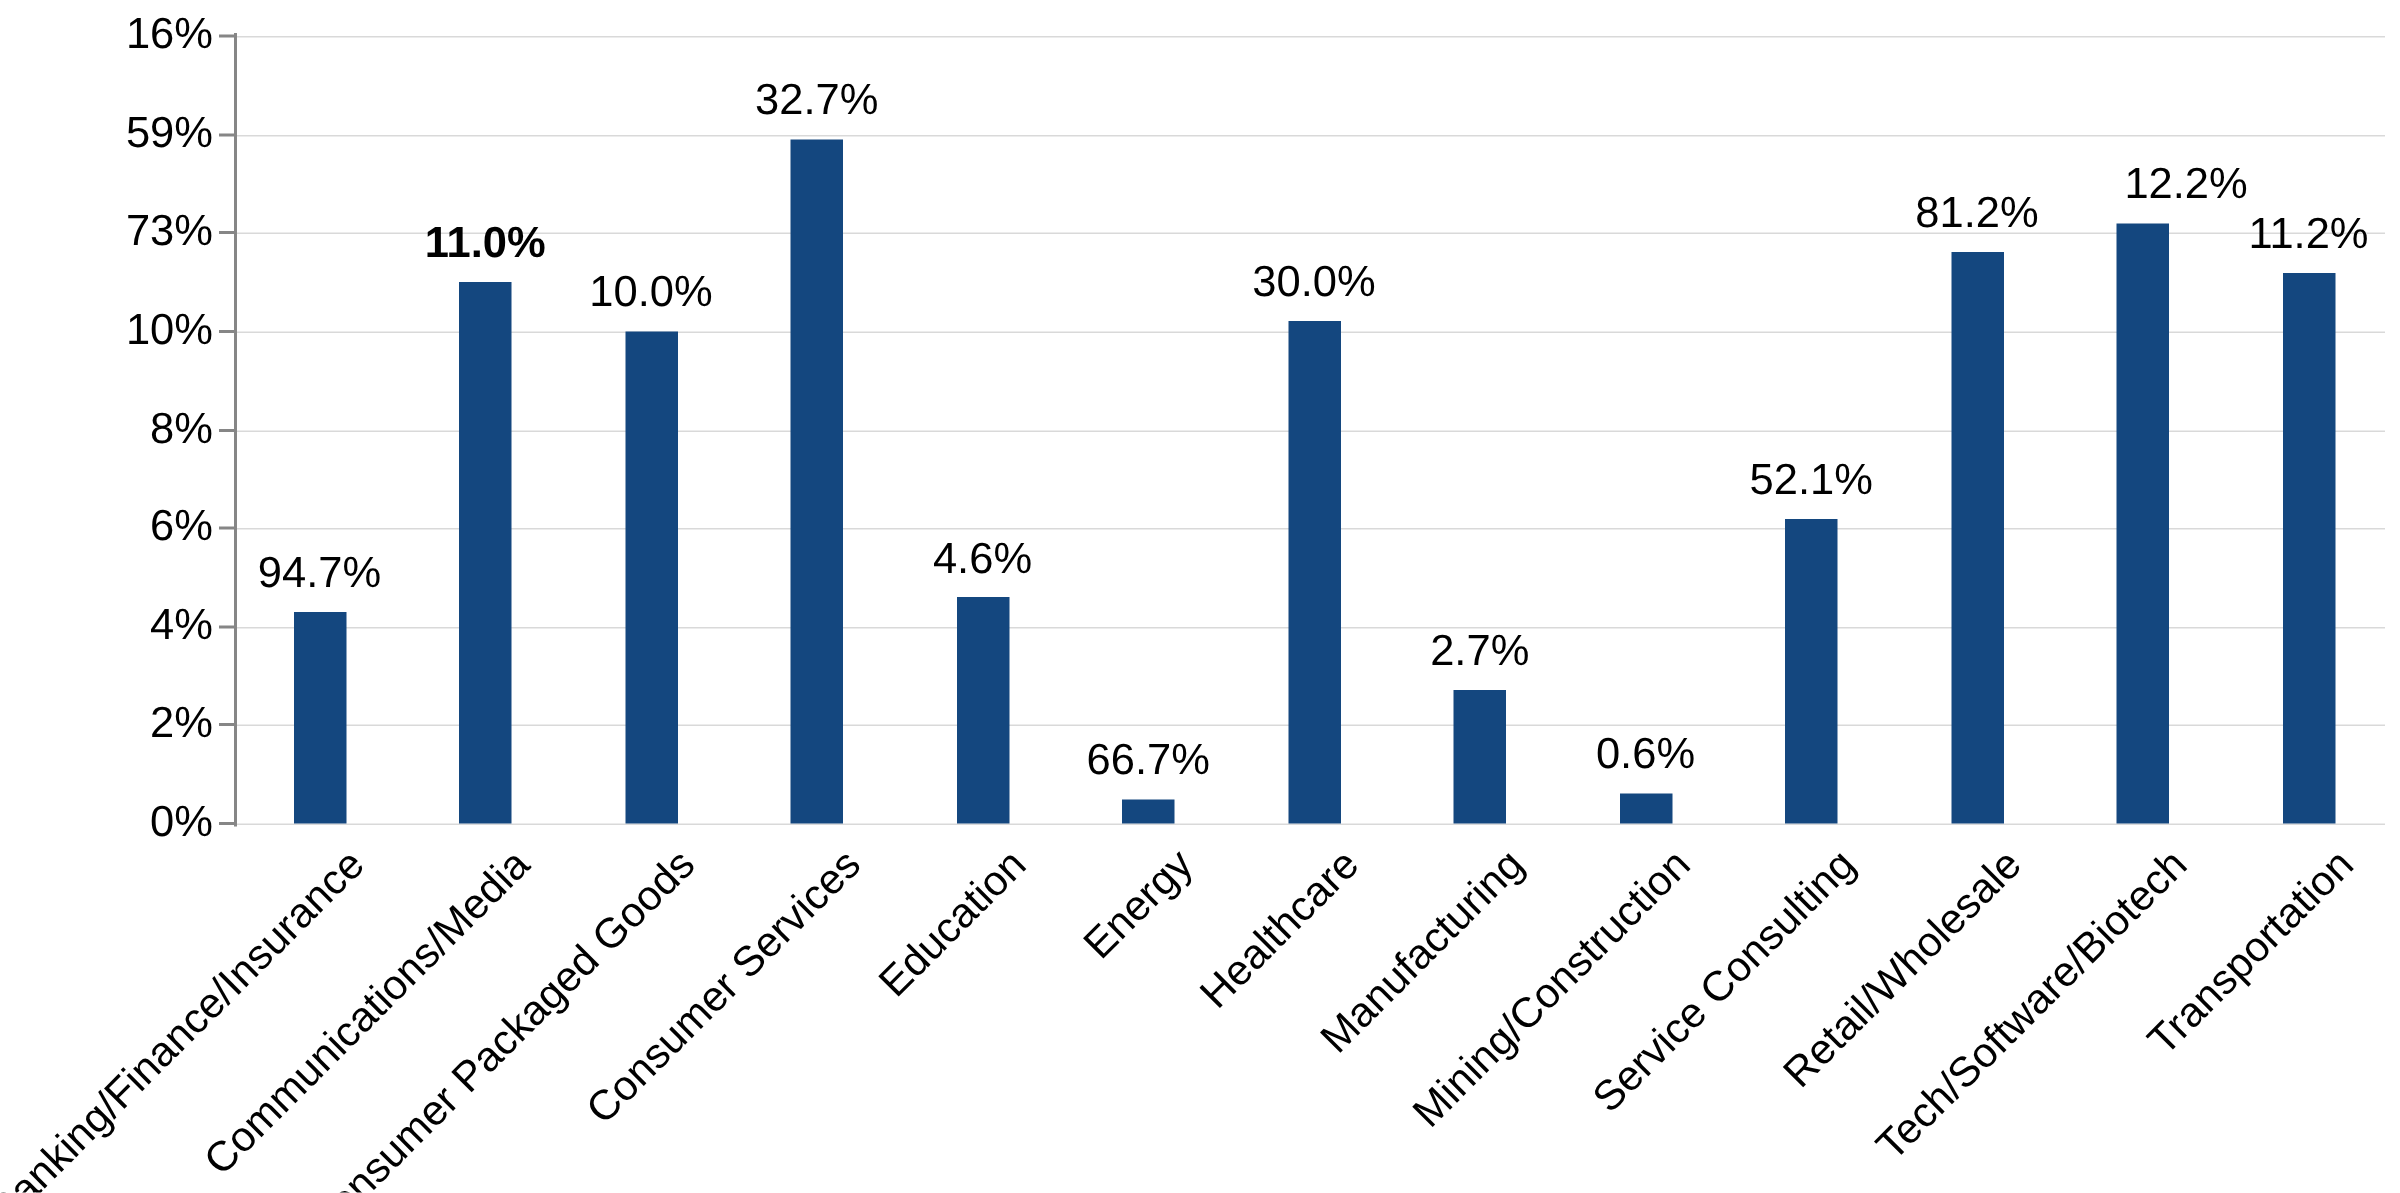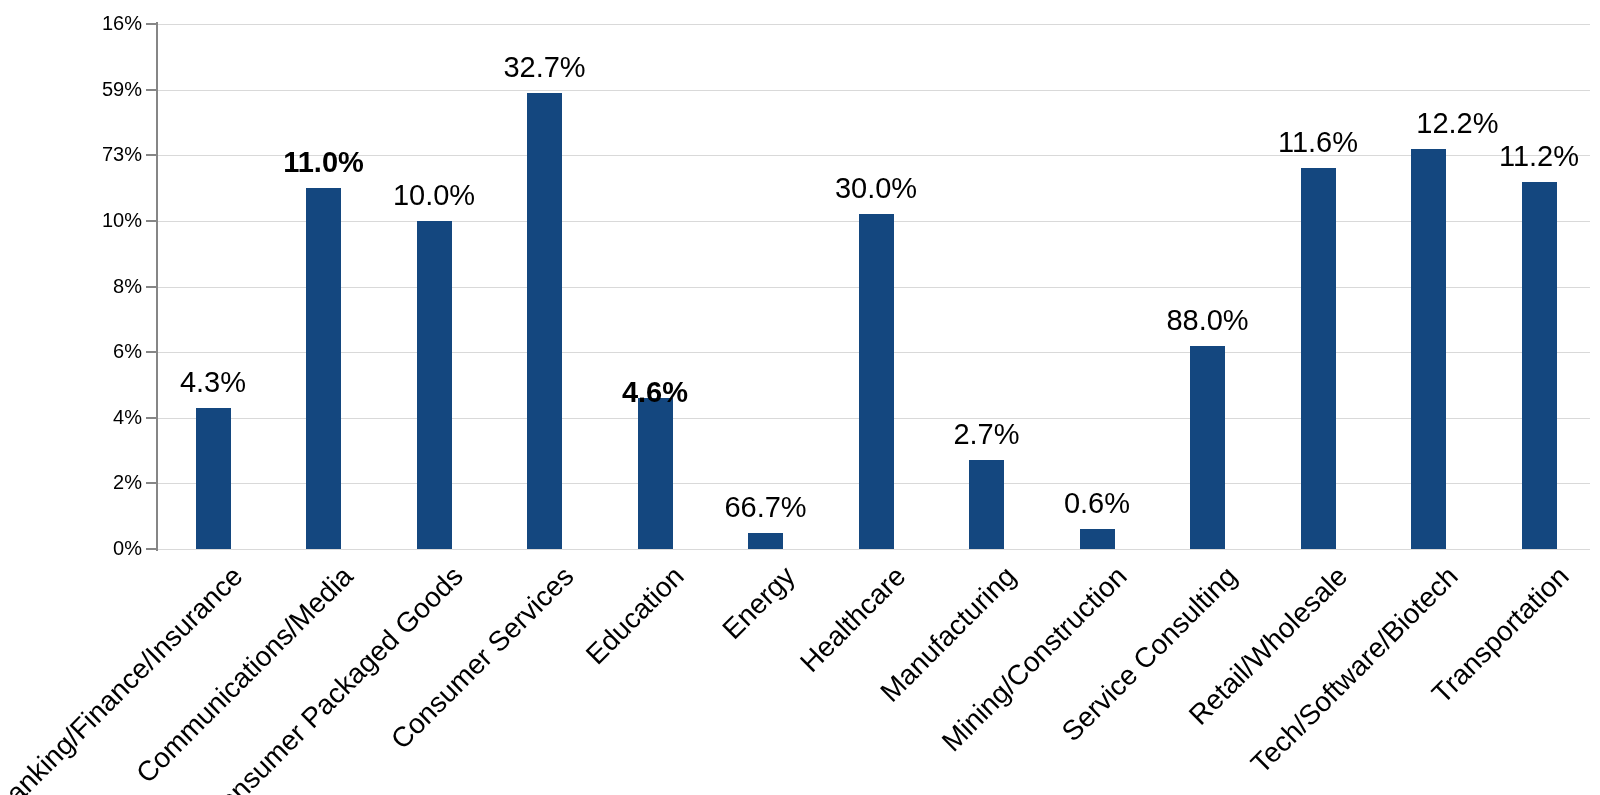--- a/index.html
+++ b/index.html
@@ -54,21 +54,21 @@
     width: 11px;
     height: 2px;
     background: #868686;
     left: 146px;
   }
 
   .ytick-label {
     position: absolute;
     right: 1458px;           
     text-align: right;
-    font-size: 20px;
+    font-size: 29px;
     line-height: 29px;
     color: #000000;
     white-space: nowrap;
     font-family: "Liberation Sans", sans-serif;
   }
 
   .bar {
     position: absolute;
     bottom: 0;
     width: 35px;
@@ -154,31 +154,31 @@
       <div class="tick" style="top: 219.875px;"></div>
       <div class="ytick-label" style="top: 205.875px;">10%</div>
       <div class="tick" style="top: 154.25px;"></div>
       <div class="ytick-label" style="top: 140.25px;">73%</div>
       <div class="tick" style="top: 88.625px;"></div>
       <div class="ytick-label" style="top: 74.625px;">59%</div>
       <div class="tick" style="top: 23px;"></div>
       <div class="ytick-label" style="top: 9px;">16%</div>
     </div>
   <div id="barlabels">
-      <div class="bar-label" style="left: 143px; width: 140px; top: 367.906px;">4.3%</div>
+      <div class="bar-label" style="left: 143px; width: 140px; top: 367.906px;">94.7%</div>
       <div class="bar-label" style="left: 253.5px; width: 140px; top: 148.062px; font-weight: bold;">11.0%</div>
       <div class="bar-label" style="left: 364px; width: 140px; top: 180.875px;">10.0%</div>
       <div class="bar-label" style="left: 474.5px; width: 140px; top: 52.9062px;">32.7%</div>
-      <div class="bar-label" style="left: 585px; width: 140px; top: 378px; font-weight: bold;">4.6%</div>
+      <div class="bar-label" style="left: 585px; width: 140px; top: 359px;">4.6%</div>
       <div class="bar-label" style="left: 695.5px; width: 140px; top: 492.594px;">66.7%</div>
       <div class="bar-label" style="left: 806px; width: 140px; top: 174.312px;">30.0%</div>
       <div class="bar-label" style="left: 916.5px; width: 140px; top: 420.406px;">2.7%</div>
       <div class="bar-label" style="left: 1027px; width: 140px; top: 489.312px;">0.6%</div>
-      <div class="bar-label" style="left: 1137.5px; width: 140px; top: 305.562px;">88.0%</div>
-      <div class="bar-label" style="left: 1248px; width: 140px; top: 128.375px;">11.6%</div>
+      <div class="bar-label" style="left: 1137.5px; width: 140px; top: 305.562px;">52.1%</div>
+      <div class="bar-label" style="left: 1248px; width: 140px; top: 128.375px;">81.2%</div>
       <div class="bar-label" style="left: 1358.5px; width: 140px; top: 108.688px; text-align: right;">12.2%</div>
       <div class="bar-label" style="left: 1469px; width: 140px; top: 141.5px;">11.2%</div>
     </div>
   <div id="catlabels">
       <div class="cat-label-wrap" style="left: 227px;">
         <div class="cat-label">Banking/Finance/Insurance</div>
       </div>
       <div class="cat-label-wrap" style="left: 337.5px;">
         <div class="cat-label">Communications/Media</div>
       </div>

